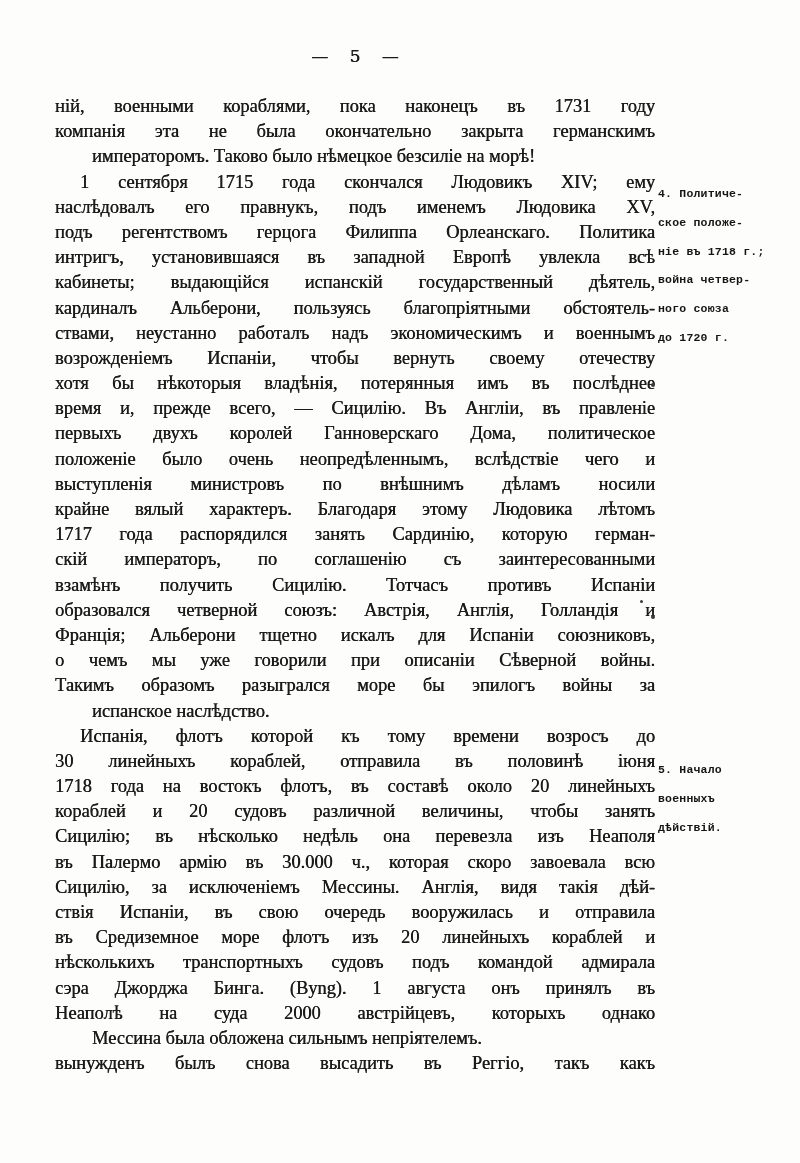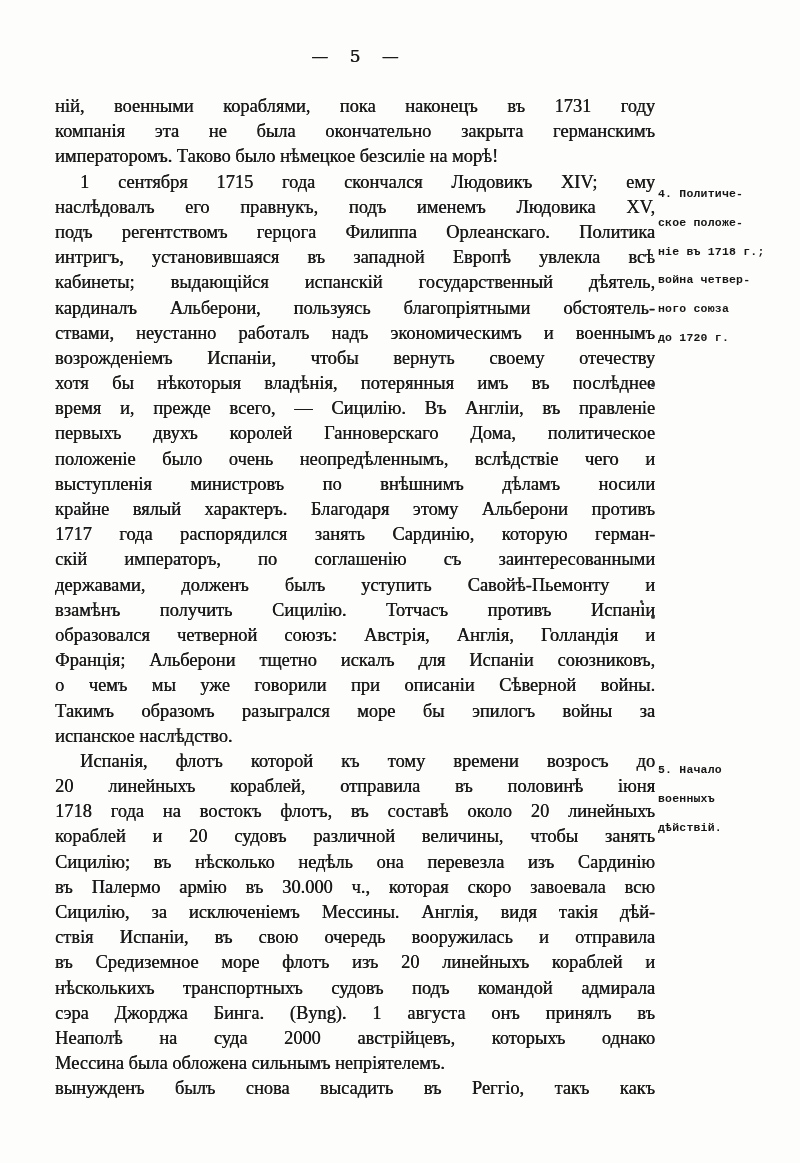--- a/index.html
+++ b/index.html
@@ -44,20 +44,21 @@
     text-align-last: justify;
     overflow: hidden;
     white-space: nowrap;
   }
   .tl.ind {
     padding-left: 25px;
     box-sizing: border-box;
   }
   .tl.last {
     text-align-last: left;
+    margin-left: 37px;
   }
   
   .note {
     position: absolute;
     left: 658px;
     width: 140px;
     font-family: Liberation Mono, monospace;
     font-weight: 700;
     font-size: 11.5px;
     line-height: 28.8px;
@@ -93,35 +94,34 @@
     <div class="tl">интригъ, установившаяся въ западной Европѣ увлекла всѣ</div>
     <div class="tl">кабинеты; выдающійся испанскій государственный дѣятель,</div>
     <div class="tl">кардиналъ Альберони, пользуясь благопріятными обстоятель-</div>
     <div class="tl">ствами, неустанно работалъ надъ экономическимъ и военнымъ</div>
     <div class="tl">возрожденіемъ Испаніи, чтобы вернуть своему отечеству</div>
     <div class="tl">хотя бы нѣкоторыя владѣнія, потерянныя имъ въ послѣднее</div>
     <div class="tl">время и, прежде всего, — Сицилію. Въ Англіи, въ правленіе</div>
     <div class="tl">первыхъ двухъ королей Ганноверскаго Дома, политическое</div>
     <div class="tl">положеніе было очень неопредѣленнымъ, вслѣдствіе чего и</div>
     <div class="tl">выступленія министровъ по внѣшнимъ дѣламъ носили</div>
-    <div class="tl">крайне вялый характеръ. Благодаря этому Альберони противъ</div>
+    <div class="tl">крайне вялый характеръ. Благодаря этому Людовика лѣтомъ</div>
     <div class="tl">1717 года распорядился занять Сардинію, которую герман-</div>
     <div class="tl">скій императоръ, по соглашенію съ заинтересованными</div>
-    <div class="tl">державами, долженъ былъ уступить Савойѣ-Пьемонту и</div>
     <div class="tl">взамѣнъ получить Сицилію. Тотчасъ противъ Испаніи</div>
     <div class="tl">образовался четверной союзъ: Австрія, Англія, Голландія и</div>
     <div class="tl">Франція; Альберони тщетно искалъ для Испаніи союзниковъ,</div>
     <div class="tl">о чемъ мы уже говорили при описаніи Сѣверной войны.</div>
     <div class="tl">Такимъ образомъ разыгрался море бы эпилогъ войны за</div>
     <div class="tl last">испанское наслѣдство.</div>
     <div class="tl ind">Испанія, флотъ которой къ тому времени возросъ до</div>
-    <div class="tl">20 линейныхъ кораблей, отправила въ половинѣ іюня</div>
+    <div class="tl">30 линейныхъ кораблей, отправила въ половинѣ іюня</div>
     <div class="tl">1718 года на востокъ флотъ, въ составѣ около 20 линейныхъ</div>
     <div class="tl">кораблей и 20 судовъ различной величины, чтобы занять</div>
-    <div class="tl">Сицилію; въ нѣсколько недѣль она перевезла изъ Сардинію</div>
+    <div class="tl">Сицилію; въ нѣсколько недѣль она перевезла изъ Неаполя</div>
     <div class="tl">въ Палермо армію въ 30.000 ч., которая скоро завоевала всю</div>
     <div class="tl">Сицилію, за исключеніемъ Мессины. Англія, видя такія дѣй-</div>
     <div class="tl">ствія Испаніи, въ свою очередь вооружилась и отправила</div>
     <div class="tl">въ Средиземное море флотъ изъ 20 линейныхъ кораблей и</div>
     <div class="tl">нѣсколькихъ транспортныхъ судовъ подъ командой адмирала</div>
     <div class="tl">сэра Джорджа Бинга. (Byng). 1 августа онъ принялъ въ</div>
     <div class="tl">Неаполѣ на суда 2000 австрійцевъ, которыхъ однако</div>
     <div class="tl last">Мессина была обложена сильнымъ непріятелемъ.</div>
     <div class="tl">вынужденъ былъ снова высадить въ Реггіо, такъ какъ</div>
   </div>

